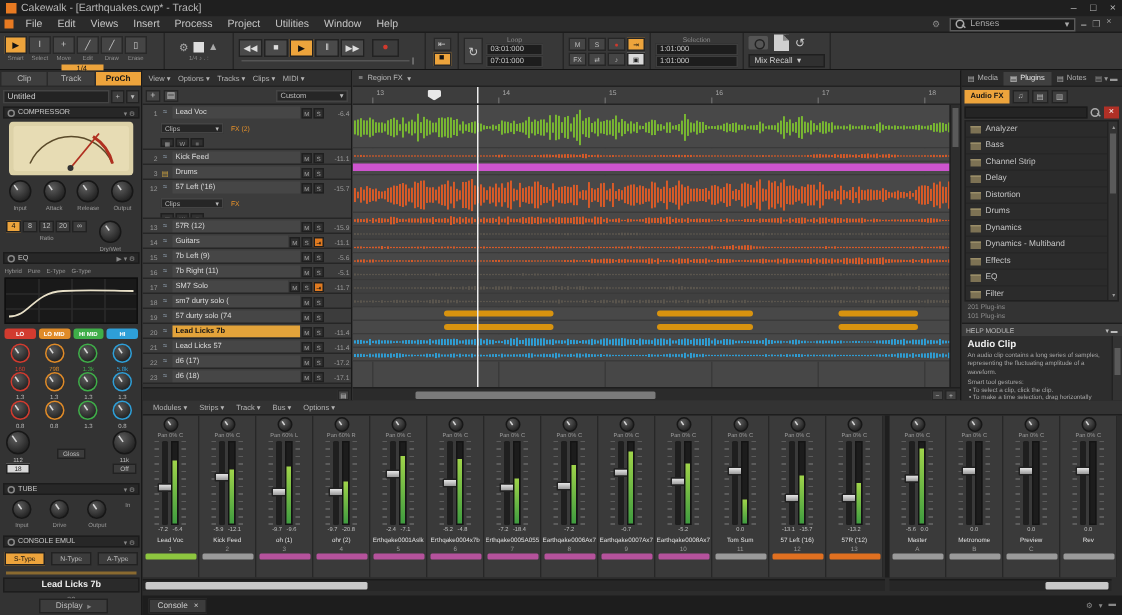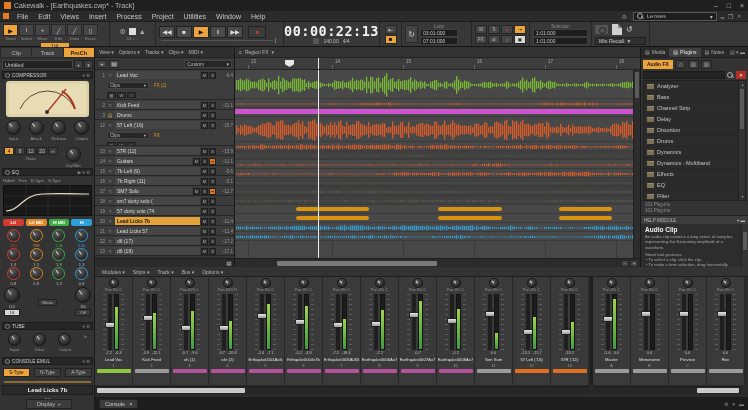--- a/index.html
+++ b/index.html
@@ -234,28 +234,20 @@
           <span class="transbtn">■</span>
           <span class="transbtn on">▶</span>
           <span class="transbtn">‖</span>
           <span class="transbtn">▶▶</span>
           <span class="recbtn">●</span>
         </div>
       <div class="subline">
           <span style="flex:1;height:1px;background:#555"></span>
           <span>▎</span>
         </div>
-    </div>
-    <div class="tg" style="width:96px;justify-content:center;align-items:center">
-      <div class="timebig">00:00:22:13</div>
-      <div class="timesub">
-        <span style="width:6px;height:6px;background:#555;display:inline-block"></span>
-        <span>140.00</span>
-        <span>4/4</span>
-      </div>
     </div>
     <div class="tg" style="width:22px;align-items:center;justify-content:center">
       <span class="tbtn" style="width:12px;height:9px">⇤</span>
       <span class="tbtn on" style="width:12px;height:9px;margin-top:1px">■</span>
     </div>
     <div class="tg" style="width:70px;justify-content:center">
       <div style="display:flex;gap:2px;align-items:center">
         <span class="tbtn" style="width:13px;height:18px;font-size:8px">↻</span>
         <div>
           <div class="modlbl">Loop</div>

